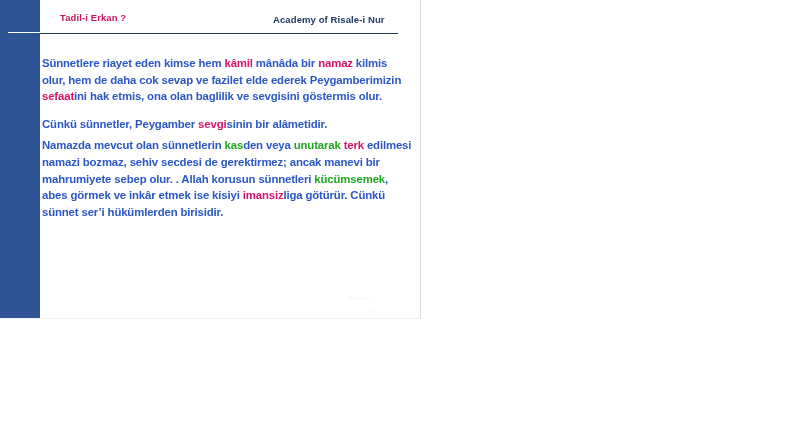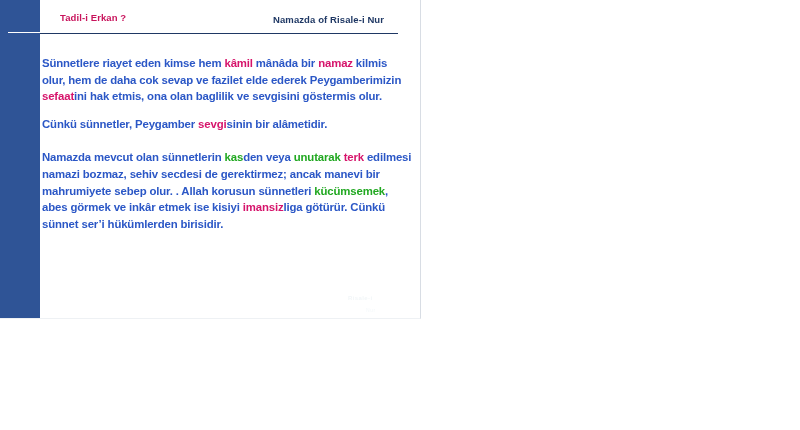--- a/index.html
+++ b/index.html
@@ -100,21 +100,21 @@
     text-align: left;
     font-size: 11.4px;
     font-weight: bold;
     line-height: 16.6px;
     color: #2b57c6;
     letter-spacing: -0.15px;
   }
   .para {
     margin: 0 0 11px 0;
   }
-  .para.p2 { margin-bottom: 17px; }
+  .para.p2 { margin-bottom: 5px; }
   .para.p3 { margin-bottom: 12px; }
 
   .hl-pink  { color: #d6146b; }
   .hl-green { color: #21a821; }
 
   
   #footer-mark {
     position: absolute;
     left: 348px;
     top: 295px;
@@ -140,21 +140,21 @@
 <div id="slide-canvas">
 
   <div id="slide">
 
     <div id="sidebar-band">
       <div id="sidebar-rule"></div>
     </div>
 
     <div id="header">
       <div id="slide-title">Tadil-i Erkan ?</div>
-      <div id="academy-label">Namazda of Risale-i Nur</div>
+      <div id="academy-label">Academy of Risale-i Nur</div>
     </div>
     <div id="header-rule"></div>
 
     <div id="body-text">
       <p class="para p1"><span>Sünnetlere riayet eden kimse hem </span><span class="hl-pink">kâmil</span><span> mânâda bir </span><span class="hl-pink">namaz</span><span> kilmis olur, hem de daha cok sevap ve fazilet elde ederek Peygamberimizin </span><span class="hl-pink">sefaat</span><span>ini hak etmis, ona olan baglilik ve sevgisini göstermis olur.</span></p>
       <p class="para p2"><span>Cünkü sünnetler, Peygamber </span><span class="hl-pink">sevgi</span><span>sinin bir alâmetidir.</span></p>
       <p class="para p3"><span>Namazda mevcut olan sünnetlerin </span><span class="hl-green">kas</span><span>den veya </span><span class="hl-green">unutarak</span><span> </span><span class="hl-pink">terk</span><span> edilmesi namazi bozmaz, sehiv secdesi de gerektirmez; ancak manevi bir mahrumiyete sebep olur. . Allah korusun sünnetleri </span><span class="hl-green">kücümsemek</span><span>, abes görmek ve inkâr etmek ise kisiyi </span><span class="hl-pink">imansiz</span><span>liga götürür. Cünkü sünnet ser’i hükümlerden birisidir.</span></p>
     </div>
 
     <div id="footer-mark">Risale-i</div>

